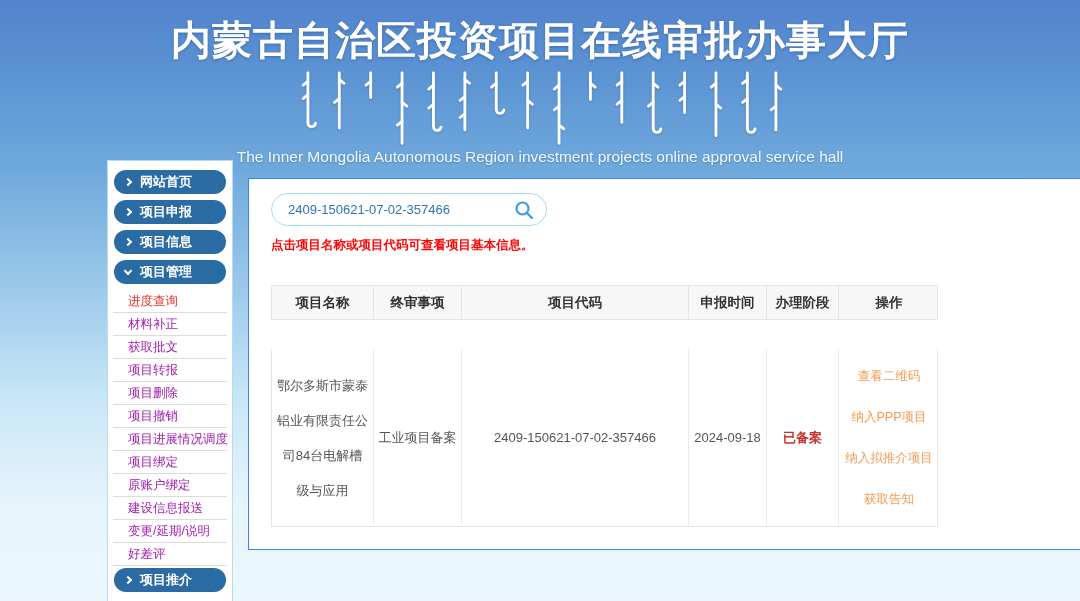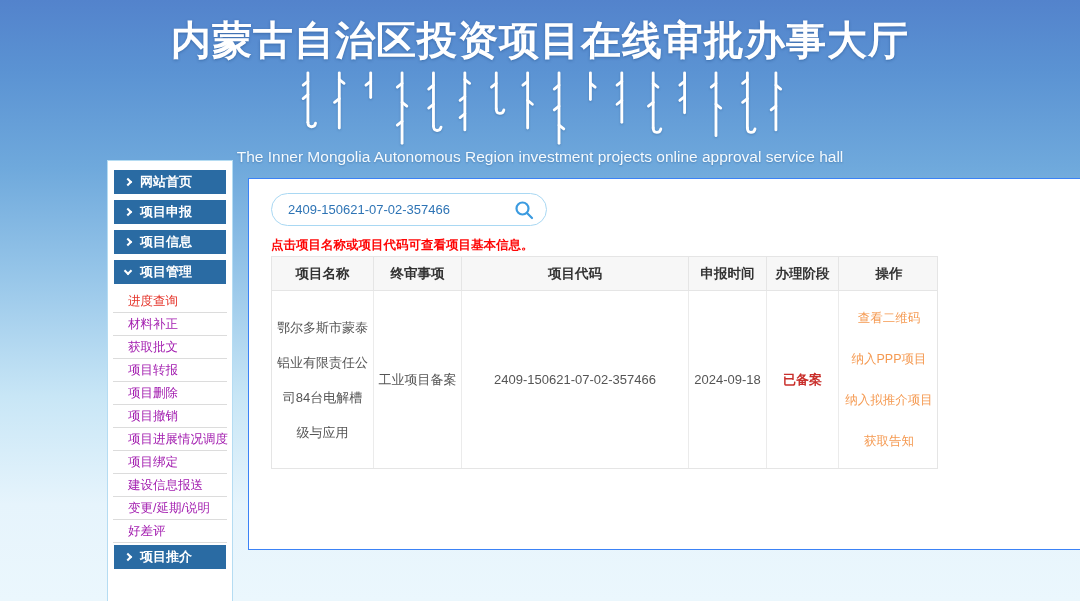--- a/index.html
+++ b/index.html
@@ -20,21 +20,21 @@
   .subtitle-en {
     margin-top:0px; font-size:15.5px; color:#f4fafe;
     text-shadow:0 1px 2px rgba(10,50,100,.3);
   }
   
   .sidebar {
     position:absolute; left:107px; top:160px; width:126px; height:441px;
     background:#ffffff; border:1px solid #b5dcf2; border-bottom:none; padding-top:9px;
   }
   .nav-btn {
-    height:24px; margin:0 6px 6px 6px; border-radius:0; background:#2a6ba3;
+    height:24px; margin:0 6px 6px 6px; border-radius:12px; background:#2a6ba3;
     color:#fff; font-size:13px; font-weight:700; display:flex; align-items:center;
     padding-left:11px; gap:9px; cursor:pointer;
   }
   .chev { width:6px; height:6px; border-top:2px solid #fff; border-right:2px solid #fff; display:inline-block; flex:none; }
   .chev.right { transform:rotate(45deg); }
   .chev.down  { transform:rotate(135deg); margin-top:-3px; }
   .submenu { margin:2px 5px 2px 5px; }
   .sub-item {
     height:23px; line-height:23px; padding-left:15px; font-size:12.5px; color:#a21caf;
     border-bottom:1px solid #dcdcdc; cursor:pointer; white-space:nowrap;
@@ -53,21 +53,21 @@
   .searchbox input {
     flex:1; border:none; outline:none; background:transparent;
     color:#2e74b5; font-size:13px; font-family:inherit;
   }
   .search-icon { width:20px; height:20px; cursor:pointer; flex:none; }
   .hint {
     position:absolute; left:22px; top:58px; width:667px; text-align:left;
     color:#fe0606; font-size:12.5px; font-weight:700;
   }
   .table { position:absolute; left:22px; top:77px; width:667px; }
-  .thead, .tbody { display:grid; grid-template-columns:102px 88px 227px 78px 72px 100px; }
+  .thead, .tbody { display:grid; grid-template-columns:102px 88px 227px 78px 72px 100px;margin-top:29px; }
   .thead { background:#f7f7f7; border:1px solid #e5e5e5; height:35px; }
   .th {
     display:flex; align-items:center; justify-content:center;
     font-weight:700; font-size:13.5px; color:#333; border-right:1px solid #e5e5e5;
   }
   .th:last-child { border-right:none; }
   .tbody { border:1px solid #e5e5e5; border-top:none; height:178px; background:#fff; }
   .td {
     border-right:1px solid #ebebeb; display:flex; flex-direction:column;
     align-items:center; justify-content:center; font-size:13px; color:#555; text-align:center;
@@ -192,20 +192,21 @@
   </div>
   <div class="submenu">
     <div class="sub-item active">进度查询</div>
     <div class="sub-item">材料补正</div>
     <div class="sub-item">获取批文</div>
     <div class="sub-item">项目转报</div>
     <div class="sub-item">项目删除</div>
     <div class="sub-item">项目撤销</div>
     <div class="sub-item">项目进展情况调度</div>
     <div class="sub-item">项目绑定</div>
+    <div class="sub-item">原账户绑定</div>
     <div class="sub-item">建设信息报送</div>
     <div class="sub-item">变更/延期/说明</div>
     <div class="sub-item">好差评</div>
   </div>
   <div class="nav-btn">
     <span class="chev right"></span>
     <span>项目推介</span>
   </div>
 </aside>
 

